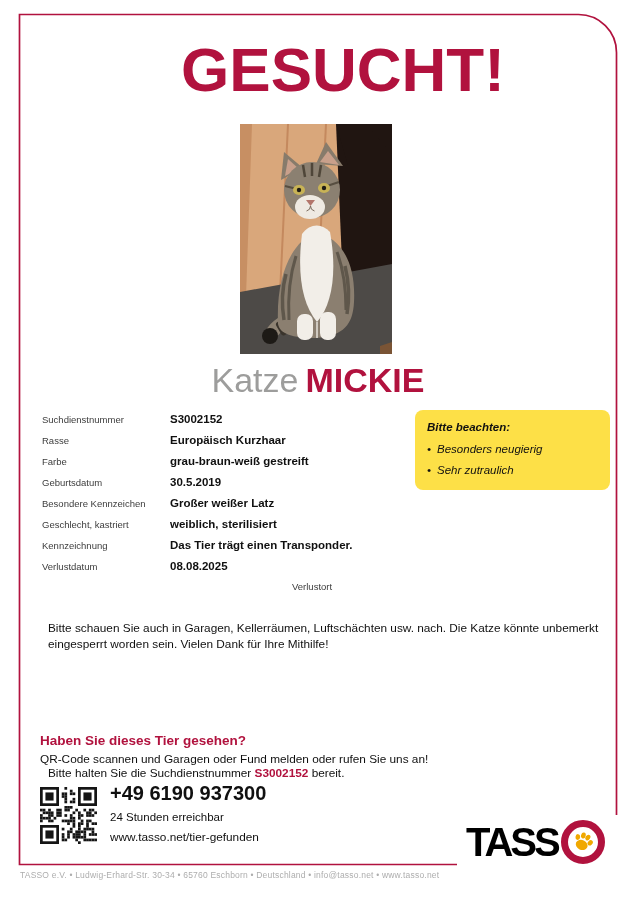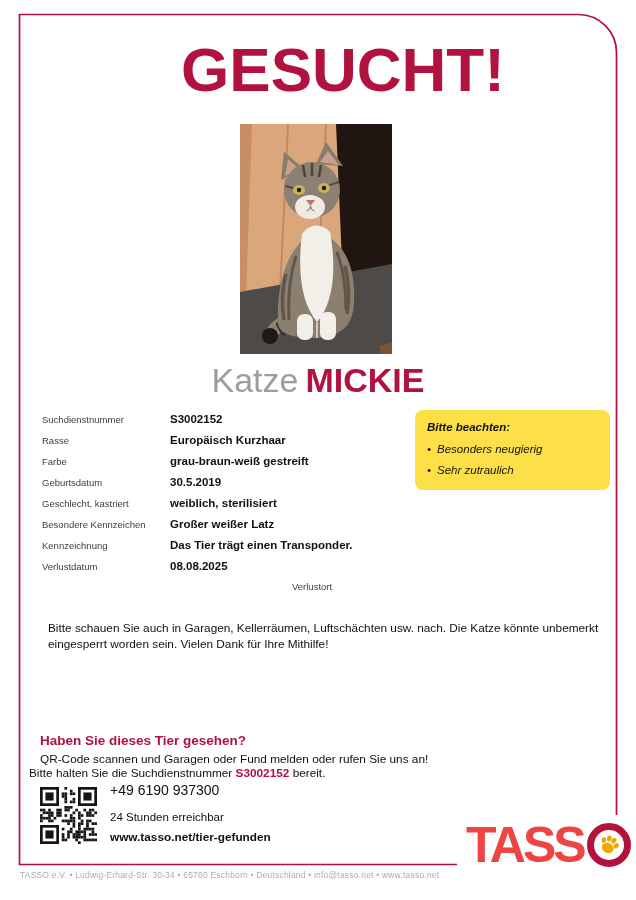--- a/index.html
+++ b/index.html
@@ -30,30 +30,30 @@
     background:#fde047;border-radius:8px;padding:11px 12px 9px 12px;font-style:italic;
   }
   .notes-title{font-size:11.5px;font-weight:700;margin-bottom:6px;color:#111;}
   .note-item{display:flex;font-size:11.5px;line-height:21px;color:#111;}
   .note-item .b{margin-right:6px;}
 
   .appeal{position:absolute;left:40px;top:612px;width:562px;margin:8px;font-size:11.8px;line-height:16px;color:#101010;}
 
   .contact-heading{position:absolute;left:40px;top:733px;font-size:13.5px;font-weight:700;color:#B1123E;}
   .c1{position:absolute;left:40px;top:752px;font-size:11.8px;color:#101010;}
-  .c2{position:absolute;left:29px;top:766px;font-size:11.8px;color:#101010;text-align:right;}
+  .c2{position:absolute;left:48px;top:766px;font-size:11.8px;color:#101010;text-align:right;}
   .accent-bold{color:#B1123E;font-weight:700;}
 
   .qr{position:absolute;left:40px;top:787px;width:57px;height:57px;}
-  .phone{position:absolute;left:110px;top:782px;font-size:14px;font-weight:400;color:#101010;}
+  .phone{position:absolute;left:110px;top:782px;font-size:20px;font-weight:700;color:#101010;}
   .avail{position:absolute;left:110px;top:811px;font-size:11.5px;color:#101010;}
-  .url{position:absolute;left:110px;top:830px;font-size:11.8px;font-weight:700;color:#101010;}
+  .url{position:absolute;left:110px;top:830px;font-size:11.8px;font-weight:400;color:#101010;}
 
   .logo{position:absolute;left:466px;top:820px;display:flex;align-items:center;}
-  .logo-text{font-size:50px;font-weight:700;color:#ef4444;letter-spacing:-3px;line-height:1;}
+  .logo-text{font-size:40px;font-weight:700;color:#000000;letter-spacing:-3px;line-height:1;}
   .logo-o{
     width:30px;height:30px;border:7px solid #B1123E;border-radius:50%;
     display:flex;align-items:center;justify-content:center;margin-left:3px;flex:none;
   }
   .logo-o svg{transform:rotate(25deg);}
 
   .footer{position:absolute;left:20px;top:870px;font-size:8.5px;color:#ADADAD;letter-spacing:0.2px;}
 </style>
 </head>
 <body>
@@ -133,26 +133,26 @@
     </div>
     <div class="drow">
       <span class="dl">Farbe</span>
       <span class="dv">grau-braun-weiß gestreift</span>
     </div>
     <div class="drow">
       <span class="dl">Geburtsdatum</span>
       <span class="dv">30.5.2019</span>
     </div>
     <div class="drow">
+      <span class="dl">Besondere Kennzeichen</span>
+      <span class="dv">Großer weißer Latz</span>
+    </div>
+    <div class="drow">
       <span class="dl">Geschlecht, kastriert</span>
       <span class="dv">weiblich, sterilisiert</span>
-    </div>
-    <div class="drow">
-      <span class="dl">Besondere Kennzeichen</span>
-      <span class="dv">Großer weißer Latz</span>
     </div>
     <div class="drow">
       <span class="dl">Kennzeichnung</span>
       <span class="dv">Das Tier trägt einen Transponder.</span>
     </div>
     <div class="drow">
       <span class="dl">Verlustdatum</span>
       <span class="dv">08.08.2025</span>
     </div>
     <div class="drow">

